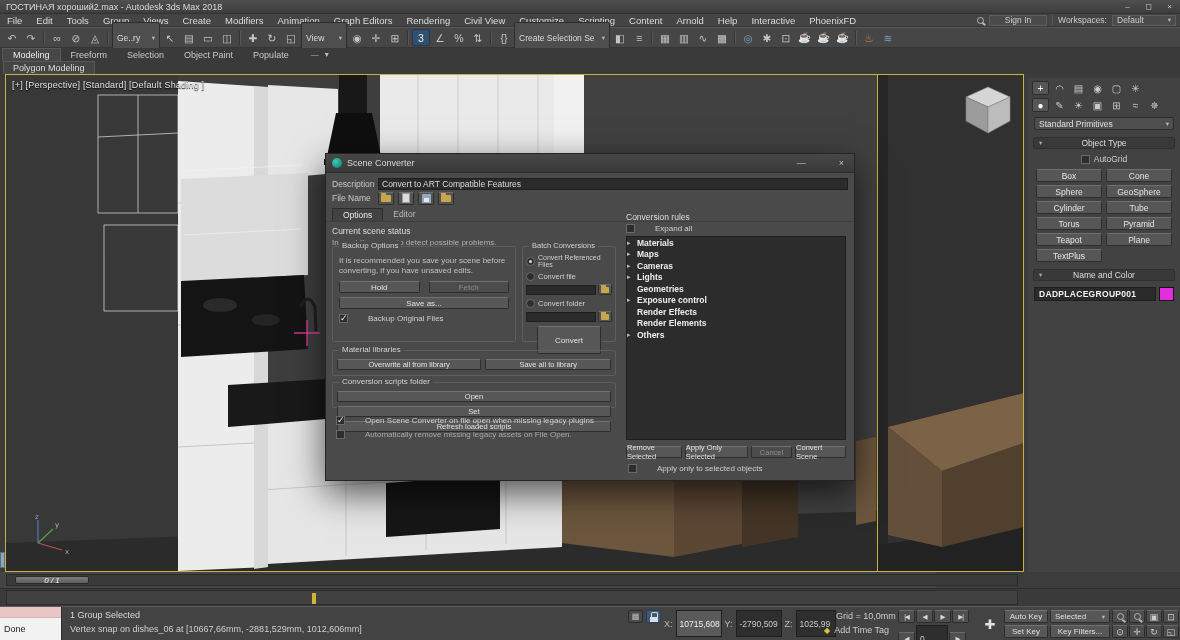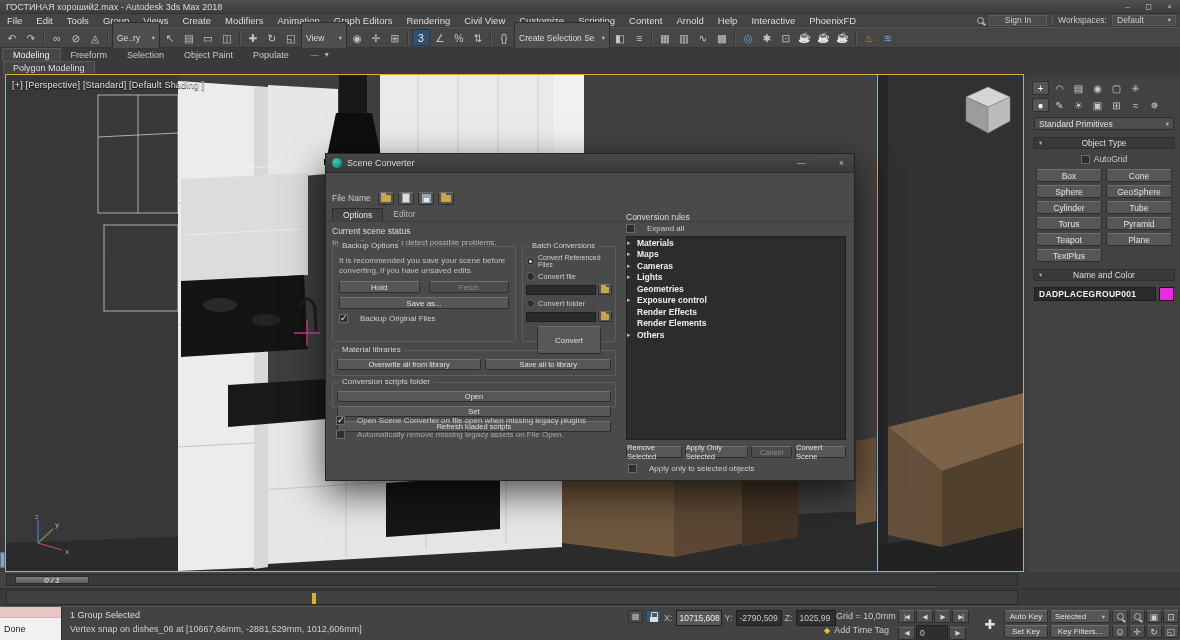--- a/index.html
+++ b/index.html
@@ -75,33 +75,33 @@
 .i-page{width:8px;height:10px;background:#ddd;border:1px solid #999;}
 .dlg-tabs{position:absolute;left:6px;top:54px;display:flex;}
 .dlg-tab{padding:1px 10px;color:#bbb;height:13px;}
 .dlg-tab.active{background:#424242;border:1px solid #2d2d2d;border-bottom:none;color:#e9e9e9;}
 .dlg-div{position:absolute;left:0;right:0;top:67px;border-top:1px solid #3e3e3e;}
 .gbox{position:absolute;border:1px solid #5e5e5e;border-radius:2px;}
 .glabel{position:absolute;top:-6px;left:6px;background:#4a4a4a;padding:0 3px;font-size:8px;color:#d2d2d2;}
 .tree{position:absolute;left:300px;top:82px;width:220px;height:204px;background:#2c2c2c;border:1px solid #1f1f1f;}
 .trow{height:11.5px;display:flex;align-items:center;gap:3px;color:#ededed;font-weight:bold;font-size:8.5px;}
 .tarrow{width:7px;color:#b5b5b5;font-size:7px;font-weight:normal;}
-.cbrow{display:flex;align-items:center;gap:12px;font-size:8px;color:#cfcfcf;}
+.cbrow{display:flex;align-items:center;gap:20px;font-size:8px;color:#cfcfcf;}
 
 .timeslider{position:absolute;left:0;top:572px;width:936px;height:16px;background:#454545;font-style:italic;}
 .ts-track{position:absolute;left:6px;top:2px;width:1012px;height:12px;background:#3a3a3a;border:1px solid #2a2a2a;}
 .ts-handle{position:absolute;left:8px;top:1px;width:74px;height:8px;background:linear-gradient(#7c7c7c,#5e5e5e);border:1px solid #2a2a2a;border-radius:2px;color:#f2f2f2;font-size:8px;display:flex;align-items:center;justify-content:center;}
 .trackbar{position:absolute;left:0;top:588px;width:1180px;height:18px;background:#3a3a3a;border-top:1px solid #2e2e2e;}
 .tb-ruler{position:absolute;left:6px;top:1px;width:1012px;height:15px;background:#414141;border:1px solid #2c2c2c;}
 .key-tick{position:absolute;left:305px;top:2px;width:4px;height:11px;background:#cdb53b;}
 .statusbar{position:absolute;left:0;top:606px;width:1180px;height:34px;background:#434343;border-top:1px solid #585858;font-size:9px;}
 .listener{position:absolute;left:0;top:0;width:62px;height:34px;background:#f2f2f2;border-right:1px solid #2e2e2e;}
 .listener .pink{height:11px;background:#e9c6c6;border-bottom:1px solid #d8b2b2;}
 .listener .done{color:#1c1c1c;font-size:9px;padding:6px 0 0 4px;}
-.sb-field{height:16px;background:#2e2e2e;border:1px solid #1f1f1f;color:#c9c9c9;display:flex;align-items:center;padding:0 3px;font-size:8.5px;}
+.sb-field{height:27px;background:#2e2e2e;border:1px solid #1f1f1f;color:#c9c9c9;display:flex;align-items:center;padding:0 3px;font-size:8.5px;}
 .pbtn{width:17px;height:13px;background:#4f4f4f;border:1px solid #2c2c2c;border-top-color:#696969;border-radius:2px;color:#d7d7d7;font-size:6.5px;display:flex;align-items:center;justify-content:center;letter-spacing:-1px;}
 .lock{width:15px;height:13px;background:#3c5a78;border:1px solid #26405a;border-radius:2px;position:relative;}
 .lock::before{content:"";position:absolute;left:4px;top:1px;width:5px;height:4px;border:1px solid #dcdcdc;border-bottom:none;border-radius:2px 2px 0 0;}
 .lock::after{content:"";position:absolute;left:3px;top:6px;width:8px;height:5px;background:#dcdcdc;}
 .miniico{width:15px;height:13px;background:#4a4a4a;border:1px solid #2c2c2c;border-radius:2px;display:flex;align-items:center;justify-content:center;color:#c5c5c5;font-size:8px;}
 .navico{width:16px;height:13px;background:#4d4d4d;border:1px solid #2c2c2c;border-top-color:#676767;border-radius:2px;display:flex;align-items:center;justify-content:center;color:#cdcdcd;font-size:9px;}
 svg text{font-family:"DejaVu Sans",sans-serif;}
 </style>
 </head>
 <body>
@@ -363,20 +363,24 @@
   </div>
 
   <div class="dialog">
     <div class="dlg-title">
       <span class="dlg-ico"></span>
       <span style="color:#d6d6d6;font-size:9px;">Scene Converter</span>
       <span class="dlg-min">—</span>
       <span class="dlg-close">×</span>
     </div>
 
+    <div class="drow" style="top:24px;">
+      <span class="dlabel">Description</span>
+      <input class="dfield" readonly="" value="Convert to ART Compatible Features" style="">
+    </div>
     <div class="drow" style="top:38px;">
       <span class="dlabel">File Name</span>
       <span class="fbtn">
           <span class="i-folder"></span>
         </span>
       <span class="fbtn">
           <span class="i-page"></span>
         </span>
       <span class="fbtn">
           <span class="i-disk"></span>

